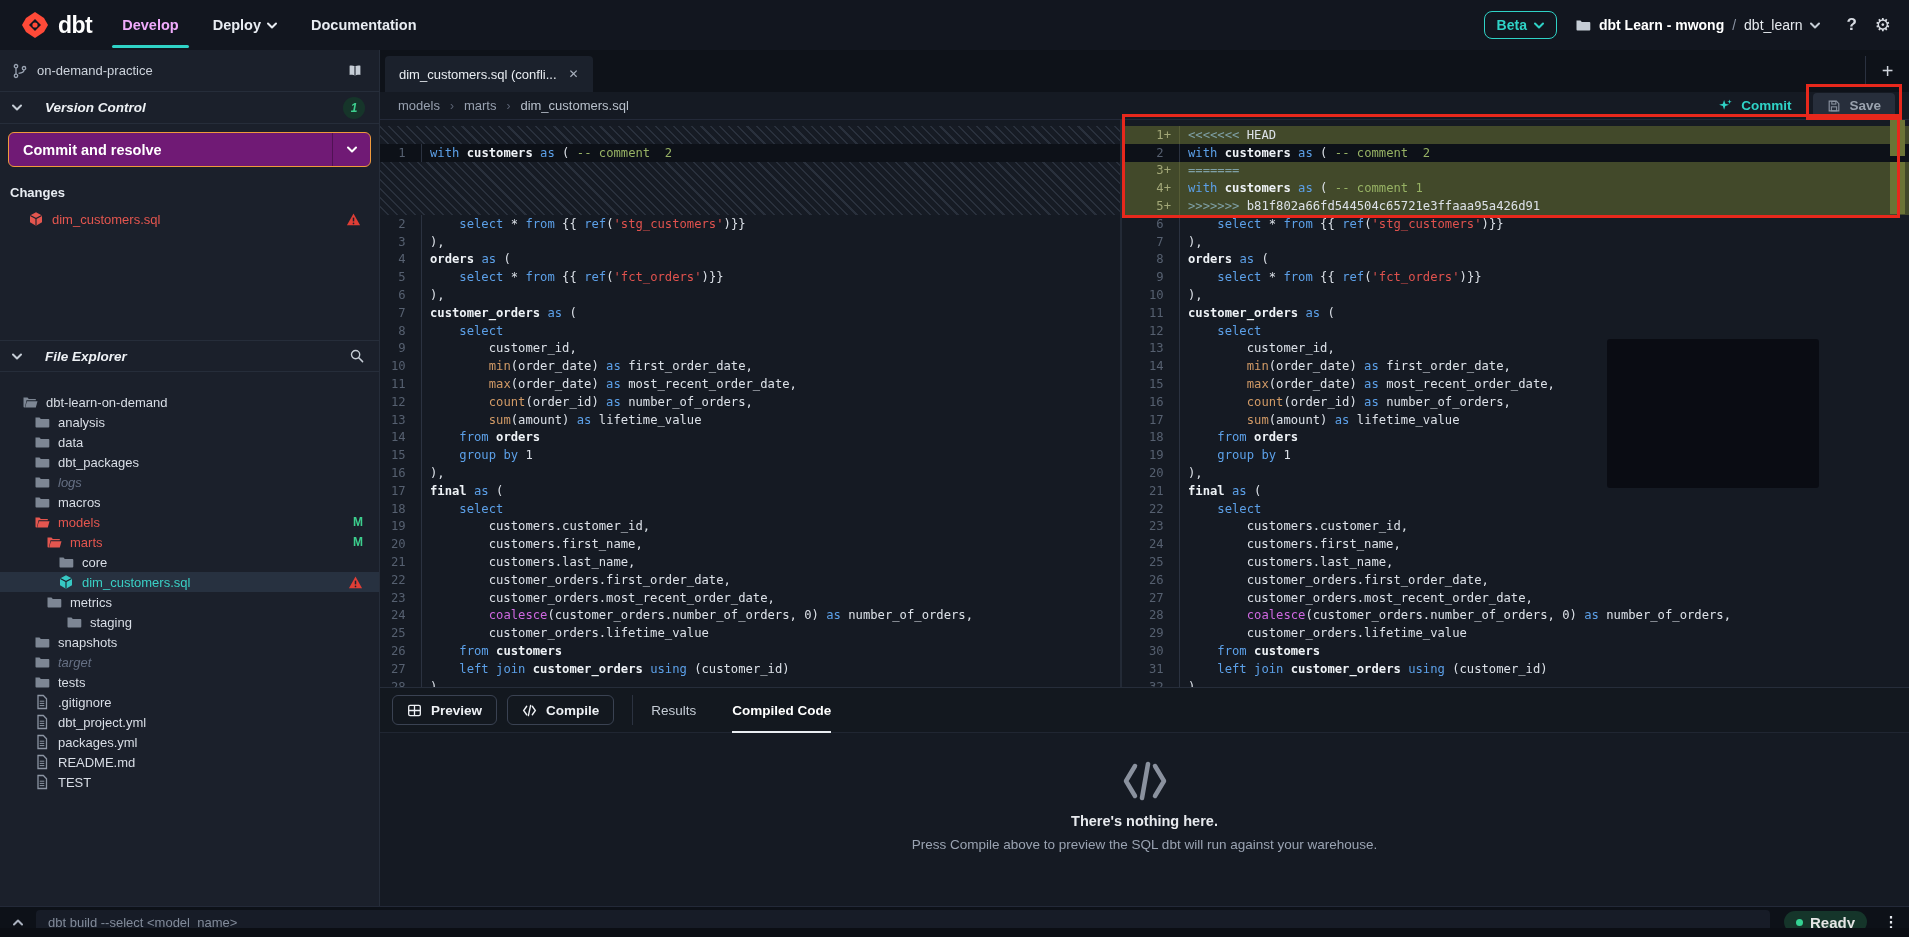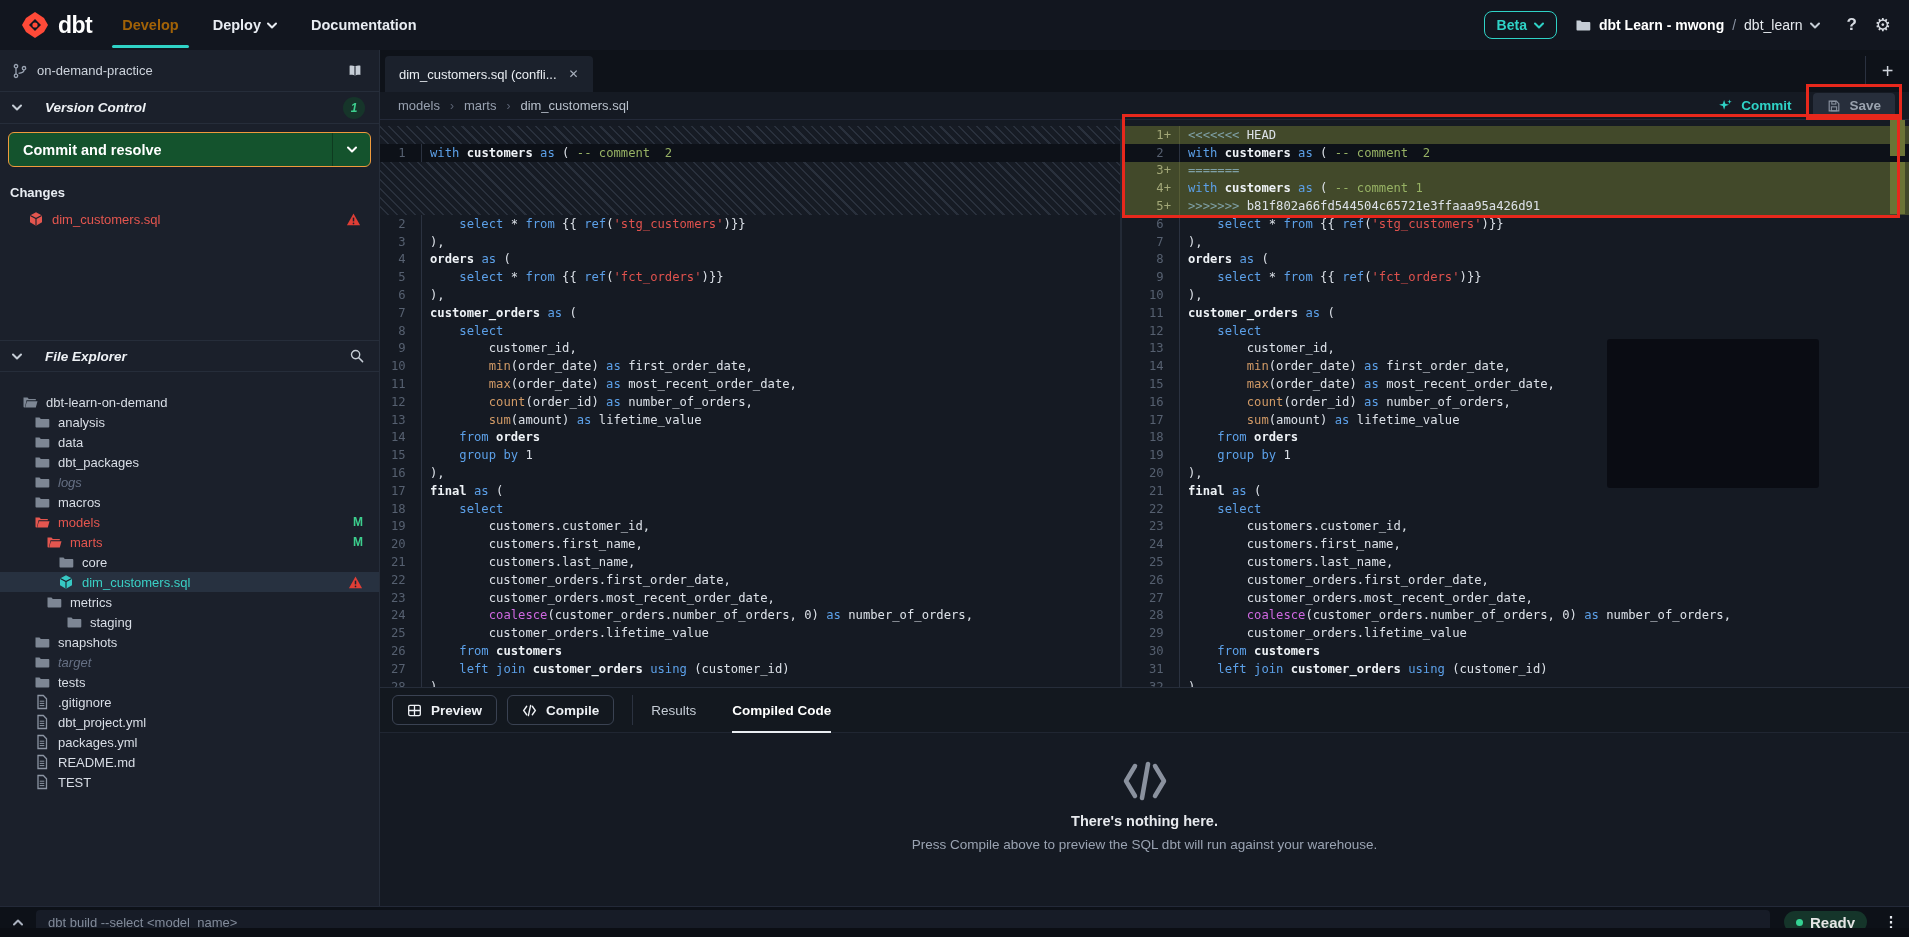--- a/index.html
+++ b/index.html
@@ -6,21 +6,21 @@
   html,body { background:#0b0e14; }
   body { font-family:"Liberation Sans", sans-serif; }
   .app { position:relative; width:1909px; height:928px; overflow:hidden; background:#151a23; color:#dfe3ea; }
 
   
   .topbar { position:relative; height:50px; background:#12161f; display:flex; align-items:center; padding:0 18px 0 20px; }
   .logo { display:flex; align-items:center; gap:8px; margin-right:30px; }
   .logo-mark { width:30px; height:30px; }
   .logo-text { font-size:23px; font-weight:bold; color:#fff; letter-spacing:-0.5px; }
   .nav-item { position:relative; font-size:14.5px; font-weight:bold; color:#e8ecf2; margin-right:34px; display:flex; align-items:center; gap:6px; cursor:default; }
-  .nav-item.active { color:#a16207; }
+  .nav-item.active { color:#f0abfc; }
   .nav-item.active::after { content:""; position:absolute; left:-10px; right:-10px; bottom:-15px; height:3px; background:#2fd2c6; border-radius:2px; }
   .top-right { margin-left:auto; display:flex; align-items:center; gap:18px; }
   .beta-pill { display:flex; align-items:center; gap:7px; border:1.5px solid #2fd2c6; color:#2fd2c6; font-weight:bold; font-size:14px; border-radius:8px; padding:5px 12px; }
   .proj { display:flex; align-items:center; gap:8px; font-size:14px; }
   .proj .proj-name { font-weight:bold; color:#fff; }
   .proj .sep { color:#8a93a3; }
   .proj .env { color:#e6eaef; }
   .icon-help { font-size:17px; font-weight:bold; color:#d7dbe2; margin-left:8px; }
   .icon-gear { font-size:18px; color:#d7dbe2; }
 
@@ -30,21 +30,21 @@
   .main { flex:1; position:relative; display:flex; flex-direction:column; background:#151a23; }
 
   
   .branch-row { height:42px; display:flex; align-items:center; padding:0 16px 0 12px; border-bottom:1px solid #262d3a; gap:9px; }
   .branch-row .lbl { font-size:13px; color:#cdd3dc;text-align:center; }
   .branch-row .book { margin-left:auto; }
   .section-hdr { height:32px; display:flex; align-items:center; gap:23px; padding:0 16px 0 12px; border-bottom:1px solid #262d3a; position:relative;font-style:italic; }
   .section-hdr .ttl { font-size:13.5px; font-weight:bold; color:#eef1f5; }
   .badge-count { position:absolute; right:14px; width:22px; height:22px; border-radius:50%; background:#16352a; color:#3dcf8e; font-size:12px; font-weight:bold; display:flex; align-items:center; justify-content:center; }
   .commit-wrap { padding:8px 8px 0 8px; }
-  .commit-btn { position:relative; height:35px; background:#14532d; border:1px solid #f09a3c; border-radius:6px; display:flex; align-items:center; color:#fff; font-weight:bold; font-size:14.5px; padding-left:14px; cursor:pointer; }
+  .commit-btn { position:relative; height:35px; background:#701a75; border:1px solid #f09a3c; border-radius:6px; display:flex; align-items:center; color:#fff; font-weight:bold; font-size:14.5px; padding-left:14px; cursor:pointer; }
   .commit-chev { position:absolute; right:0; top:0; bottom:0; width:38px; border-left:1px solid rgba(0,0,0,.28); display:flex; align-items:center; justify-content:center; }
   .changes-lbl { margin:18px 0 8px 10px; font-size:13px; font-weight:bold; color:#e8ecf2; }
   .change-row { height:22px; display:flex; align-items:center; gap:8px; padding-left:28px; position:relative; }
   .change-row .lbl { font-size:13px; color:#e4564f; }
   .change-row .warn { position:absolute; right:18px; }
   .fe-section { margin-top:110px; }
   .tree { padding-top:20px; }
   .tree-row { height:20px; display:flex; align-items:center; gap:8px; font-size:13px; color:#d9dee6; position:relative; cursor:pointer; }
   .tree-row.sel { background:#273140; }
   .tree-row .m-badge { position:absolute; right:16px; color:#3dcf8e; font-weight:bold; font-size:12px; }

